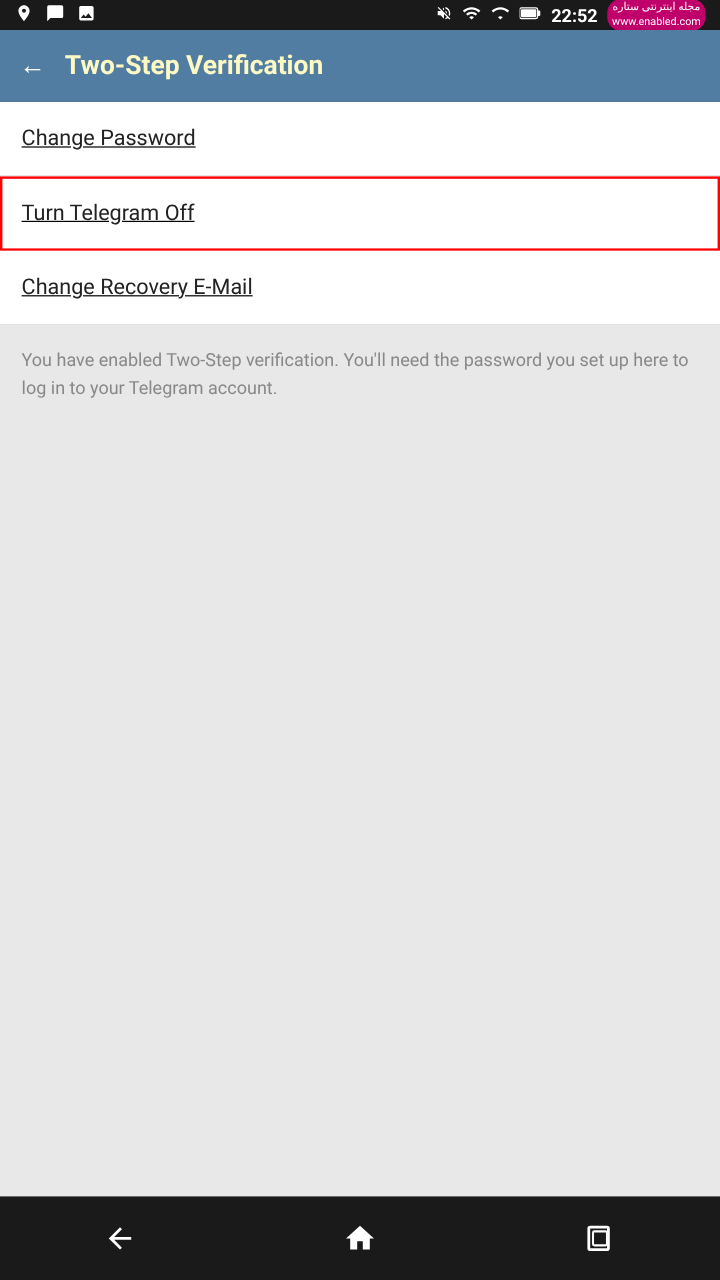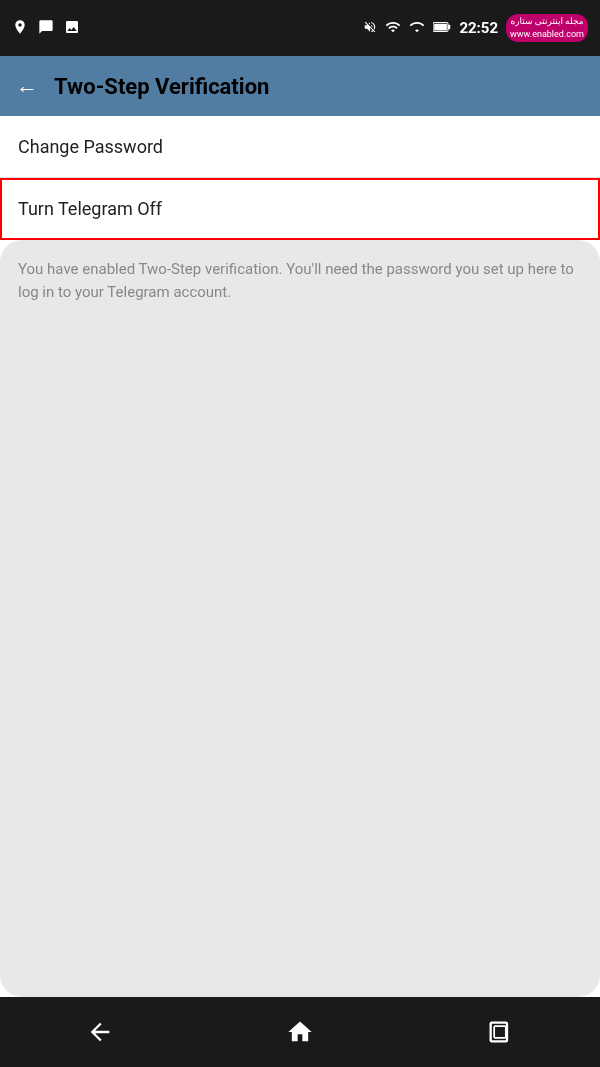--- a/index.html
+++ b/index.html
@@ -9,21 +9,21 @@
       font-family: 'Roboto', Arial, sans-serif;
       background: #e8e8e8;
       overflow: hidden;
       display: flex;
       flex-direction: column;
     }
 
     
     .status-bar {
       background: #1a1a1a;
-      height: 56px;
+      height: 25px;
       display: flex;
       align-items: center;
       justify-content: space-between;
       padding: 0 12px;
       flex-shrink: 0;
     }
     .status-bar-left {
       display: flex;
       gap: 10px;
       align-items: center;
@@ -61,54 +61,54 @@
       padding: 0 16px;
       gap: 16px;
       flex-shrink: 0;
     }
     .back-arrow {
       color: white;
       font-size: 22px;
       cursor: pointer;
     }
     .header-title {
-      color: #000000;
+      color: #fef9c3;
       font-size: 22px;
       font-weight: bold;
     }
 
     
     .content {
       flex: 1;
       display: flex;
       flex-direction: column;
       background: white;
     }
 
     .menu-item {
       background: white;
       padding: 20px 18px;
       border-bottom: 1px solid #e0e0e0;
       cursor: pointer;
+      text-decoration: underline;
     }
     .menu-item-text {
       font-size: 18px;
       color: #222;
     }
 
     .menu-item.highlighted {
       outline: 2px solid red;
       outline-offset: -2px;
     }
 
     .info-section {
       background: #e8e8e8;
       flex: 1;
       padding: 18px 18px;
-      border-radius: 22px;
     }
     .info-text {
       font-size: 15px;
       color: #888;
       line-height: 1.5;
     }
 
     
     .bottom-nav {
       background: #1a1a1a;
@@ -185,20 +185,23 @@
   <span class="back-arrow">←</span>
   <span class="header-title">Two-Step Verification</span>
 </div>
 
 <div class="content">
   <div class="menu-item">
     <span class="menu-item-text">Change Password</span>
   </div>
   <div class="menu-item highlighted">
     <span class="menu-item-text">Turn Telegram Off</span>
+  </div>
+  <div class="menu-item">
+    <span class="menu-item-text">Change Recovery E-Mail</span>
   </div>
   <div class="info-section">
     <p class="info-text">You have enabled Two-Step verification. You'll need the password you set up here to log in to your Telegram account.</p>
   </div>
 </div>
 
 <div class="bottom-nav">
   <div class="nav-btn">
     <svg width="28" height="28" viewBox="0 0 24 24" fill="white">
         <path d="M20 11H7.83l5.59-5.59L12 4l-8 8 8 8 1.41-1.41L7.83 13H20v-2z"></path>

